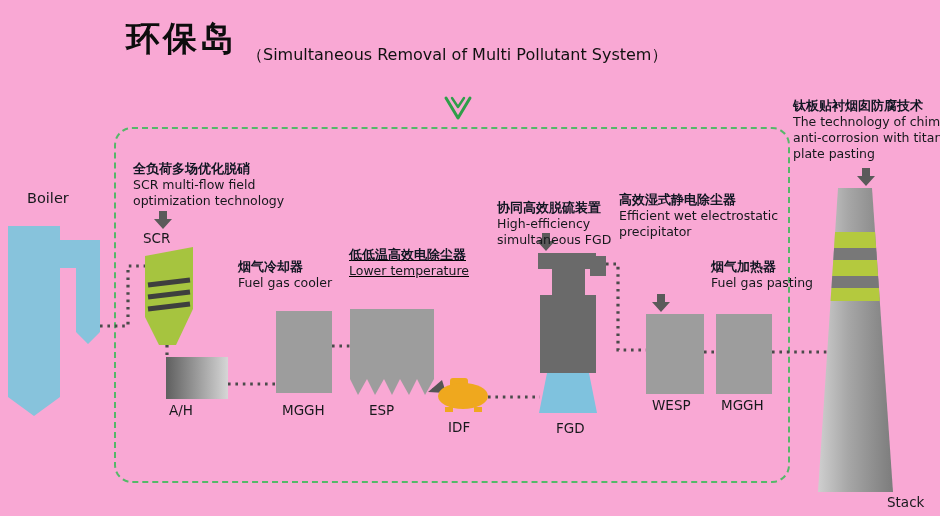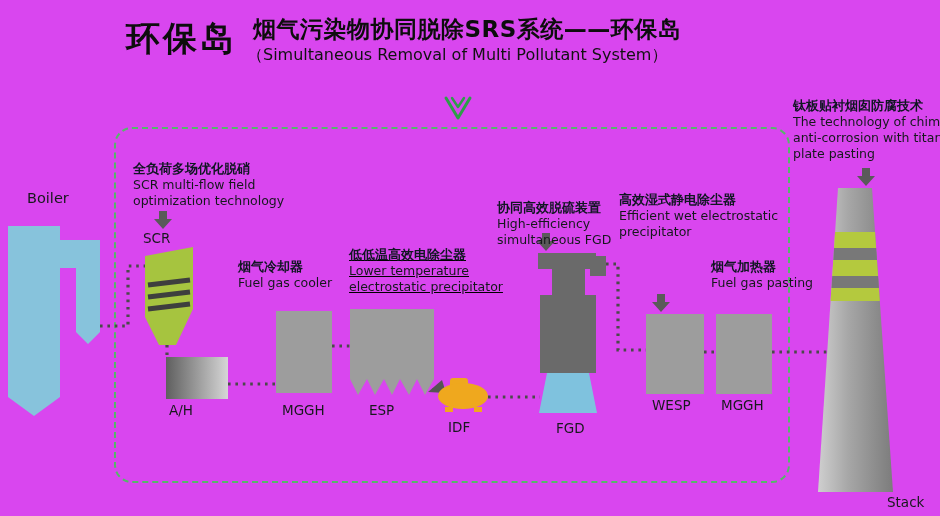--- a/index.html
+++ b/index.html
@@ -1,16 +1,16 @@
 <!DOCTYPE html>
 <html><head>
 <meta charset="utf-8">
 <style>
   html,body{margin:0;padding:0;background:#fff;}
-  #stage{position:relative;width:940px;height:516px;background:#d946ef;overflow:hidden;
+  #stage{position:relative;width:940px;height:516px;background:#f9a8d4;overflow:hidden;
          font-family:"DejaVu Sans","Liberation Sans",sans-serif;}
   .abs{position:absolute;}
   .brand{font-family:"DejaVu Serif","Liberation Serif",serif;font-weight:700;font-size:34px;
          color:#0d0d0d;letter-spacing:3px;}
   .title-zh{font-weight:700;font-size:23px;color:#0d0d0d;letter-spacing:0.5px;white-space:nowrap;}
   .title-en{font-weight:400;font-size:16px;color:#111;white-space:nowrap;}
   .lbl{position:absolute;line-height:1.32;}
   .cn{font-weight:700;font-size:13px;color:#101622;white-space:nowrap;}
   .en{font-weight:400;font-size:12.5px;color:#15181c;white-space:nowrap;line-height:1.28;}
   .tag{position:absolute;font-size:13.5px;color:#17191c;white-space:nowrap;}
@@ -19,21 +19,20 @@
               border:2px dashed #55B869;border-radius:18px;}
   svg{position:absolute;left:0;top:0;}
   .dot{fill:none;stroke:#4A4A4A;stroke-width:3.2;stroke-dasharray:2.6 4.8;}
 </style>
 </head>
 <body>
 
 <div id="stage">
 
   <div class="abs brand" style="left:126px;top:16px;">环保岛</div>
-  <div class="abs title-zh" style="left:253px;top:14px;">烟气污染物协同脱除SRS系统——环保岛</div>
   <div class="abs title-en" style="left:247px;top:45px;">（Simultaneous Removal of Multi Pollutant System）</div>
 
   <div id="dashed-box"></div>
 
   <svg width="940" height="516" viewBox="0 0 940 516">
     <defs>
       <linearGradient id="gradAH" x1="0" y1="0" x2="1" y2="0">
         <stop offset="0" stop-color="#5F5F5F"></stop>
           <stop offset="1" stop-color="#D6D6D6"></stop>
       </linearGradient>
@@ -132,21 +131,20 @@
 
   <div class="lbl" style="left:238px;top:258px;">
     <div class="cn">烟气冷却器</div>
     <div class="en">Fuel gas cooler</div>
   </div>
   <div class="tag" style="left:282px;top:402px;">MGGH</div>
 
   <div class="lbl" style="left:349px;top:246px;text-decoration:underline;">
     <div class="cn">低低温高效电除尘器</div>
     <div class="en">Lower temperature</div>
-    <div class="en">electrostatic precipitator</div>
   </div>
   <div class="tag" style="left:369px;top:402px;">ESP</div>
 
   <div class="tag" style="left:448px;top:419px;">IDF</div>
 
   <div class="lbl" style="left:497px;top:199px;">
     <div class="cn">协同高效脱硫装置</div>
     <div class="en">High-efficiency</div>
     <div class="en">simultaneous FGD</div>
   </div>

